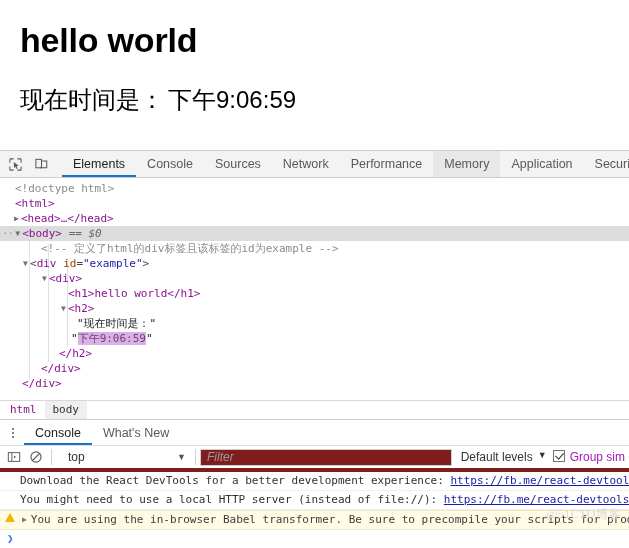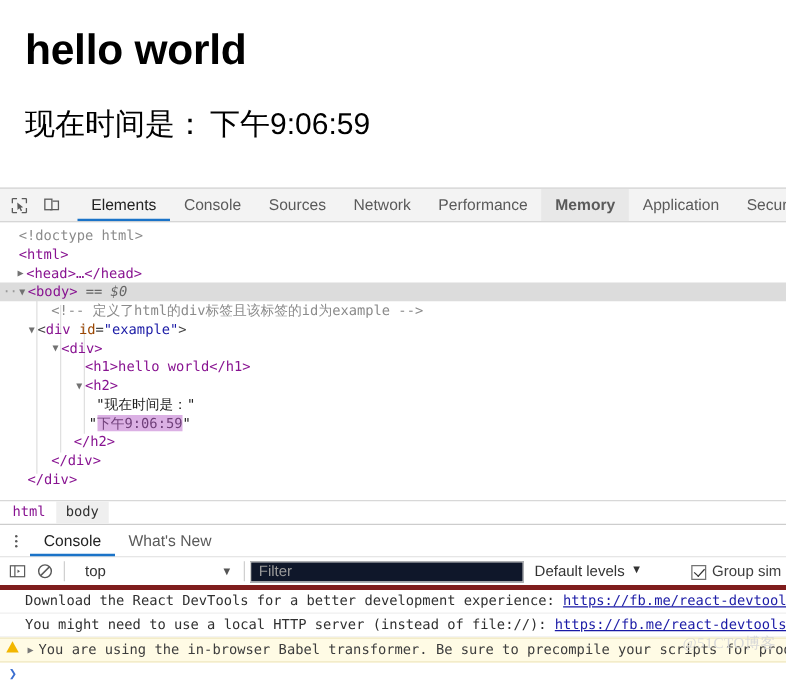--- a/index.html
+++ b/index.html
@@ -82,21 +82,21 @@
   .tabs { display: flex; align-items: stretch; }
   .tab {
     position: relative;
     display: flex; align-items: center;
     padding: 0 11px;
     font-size: 12.5px;
     color: #5a5a5a;
     cursor: pointer;
     user-select: none;
   }
-  .tab.hovered { background: #e8e8e8; font-weight: bold; }
+  .tab.hovered { background: #e8e8e8; }
   .tab.active { color: #222; }
   .tab.active::after {
     content: "";
     position: absolute;
     left: 0; right: 0; bottom: 0;
     height: 2px;
     background: #1a73c8;
   }
 
   
@@ -229,41 +229,41 @@
     cursor: pointer;
     flex: 0 0 auto;
   }
   .ctx-select .carg { font-size: 9px; color: #555; }
   .tb-sep { width:1px; height:16px; background:#d0d0d0; margin:0 4px; flex:0 0 auto;}
   .filter-input {
     flex: 1 1 auto;
     min-width: 40px;
     height: 17px;
     border: 1px solid #cfcfcf;
-    background: #0f172a;
+    background: #7f1d1d;
     font-size: 12px;
     color: #9a9a9a;
     padding: 0 6px;
     display: flex; align-items: center;
     cursor: text;
+    font-style: italic;
   }
   .levels {
     display: flex; gap: 5px;
     padding: 0 6px 0 9px;
     font-size: 12px; color: #333;
     cursor: pointer;
     flex: 0 0 auto;
   }
   .levels .carg { font-size: 9px; }
   .groupsim {
-    display: flex; align-items: flex-end; gap: 5px;
-    font-size: 12px; color: #404040;
+    display: flex; align-items: flex-start; gap: 5px;
+    font-size: 12px; color: #a21caf;
     flex: 0 0 auto;
     cursor: pointer;
-    margin-left: 33px;
   }
   .cb {
     width: 12px; height: 12px;
     border: 1px solid #737373;
     background: #fff;
     position: relative;
     flex: 0 0 auto;
   }
   .cb::after {
     content: "";

